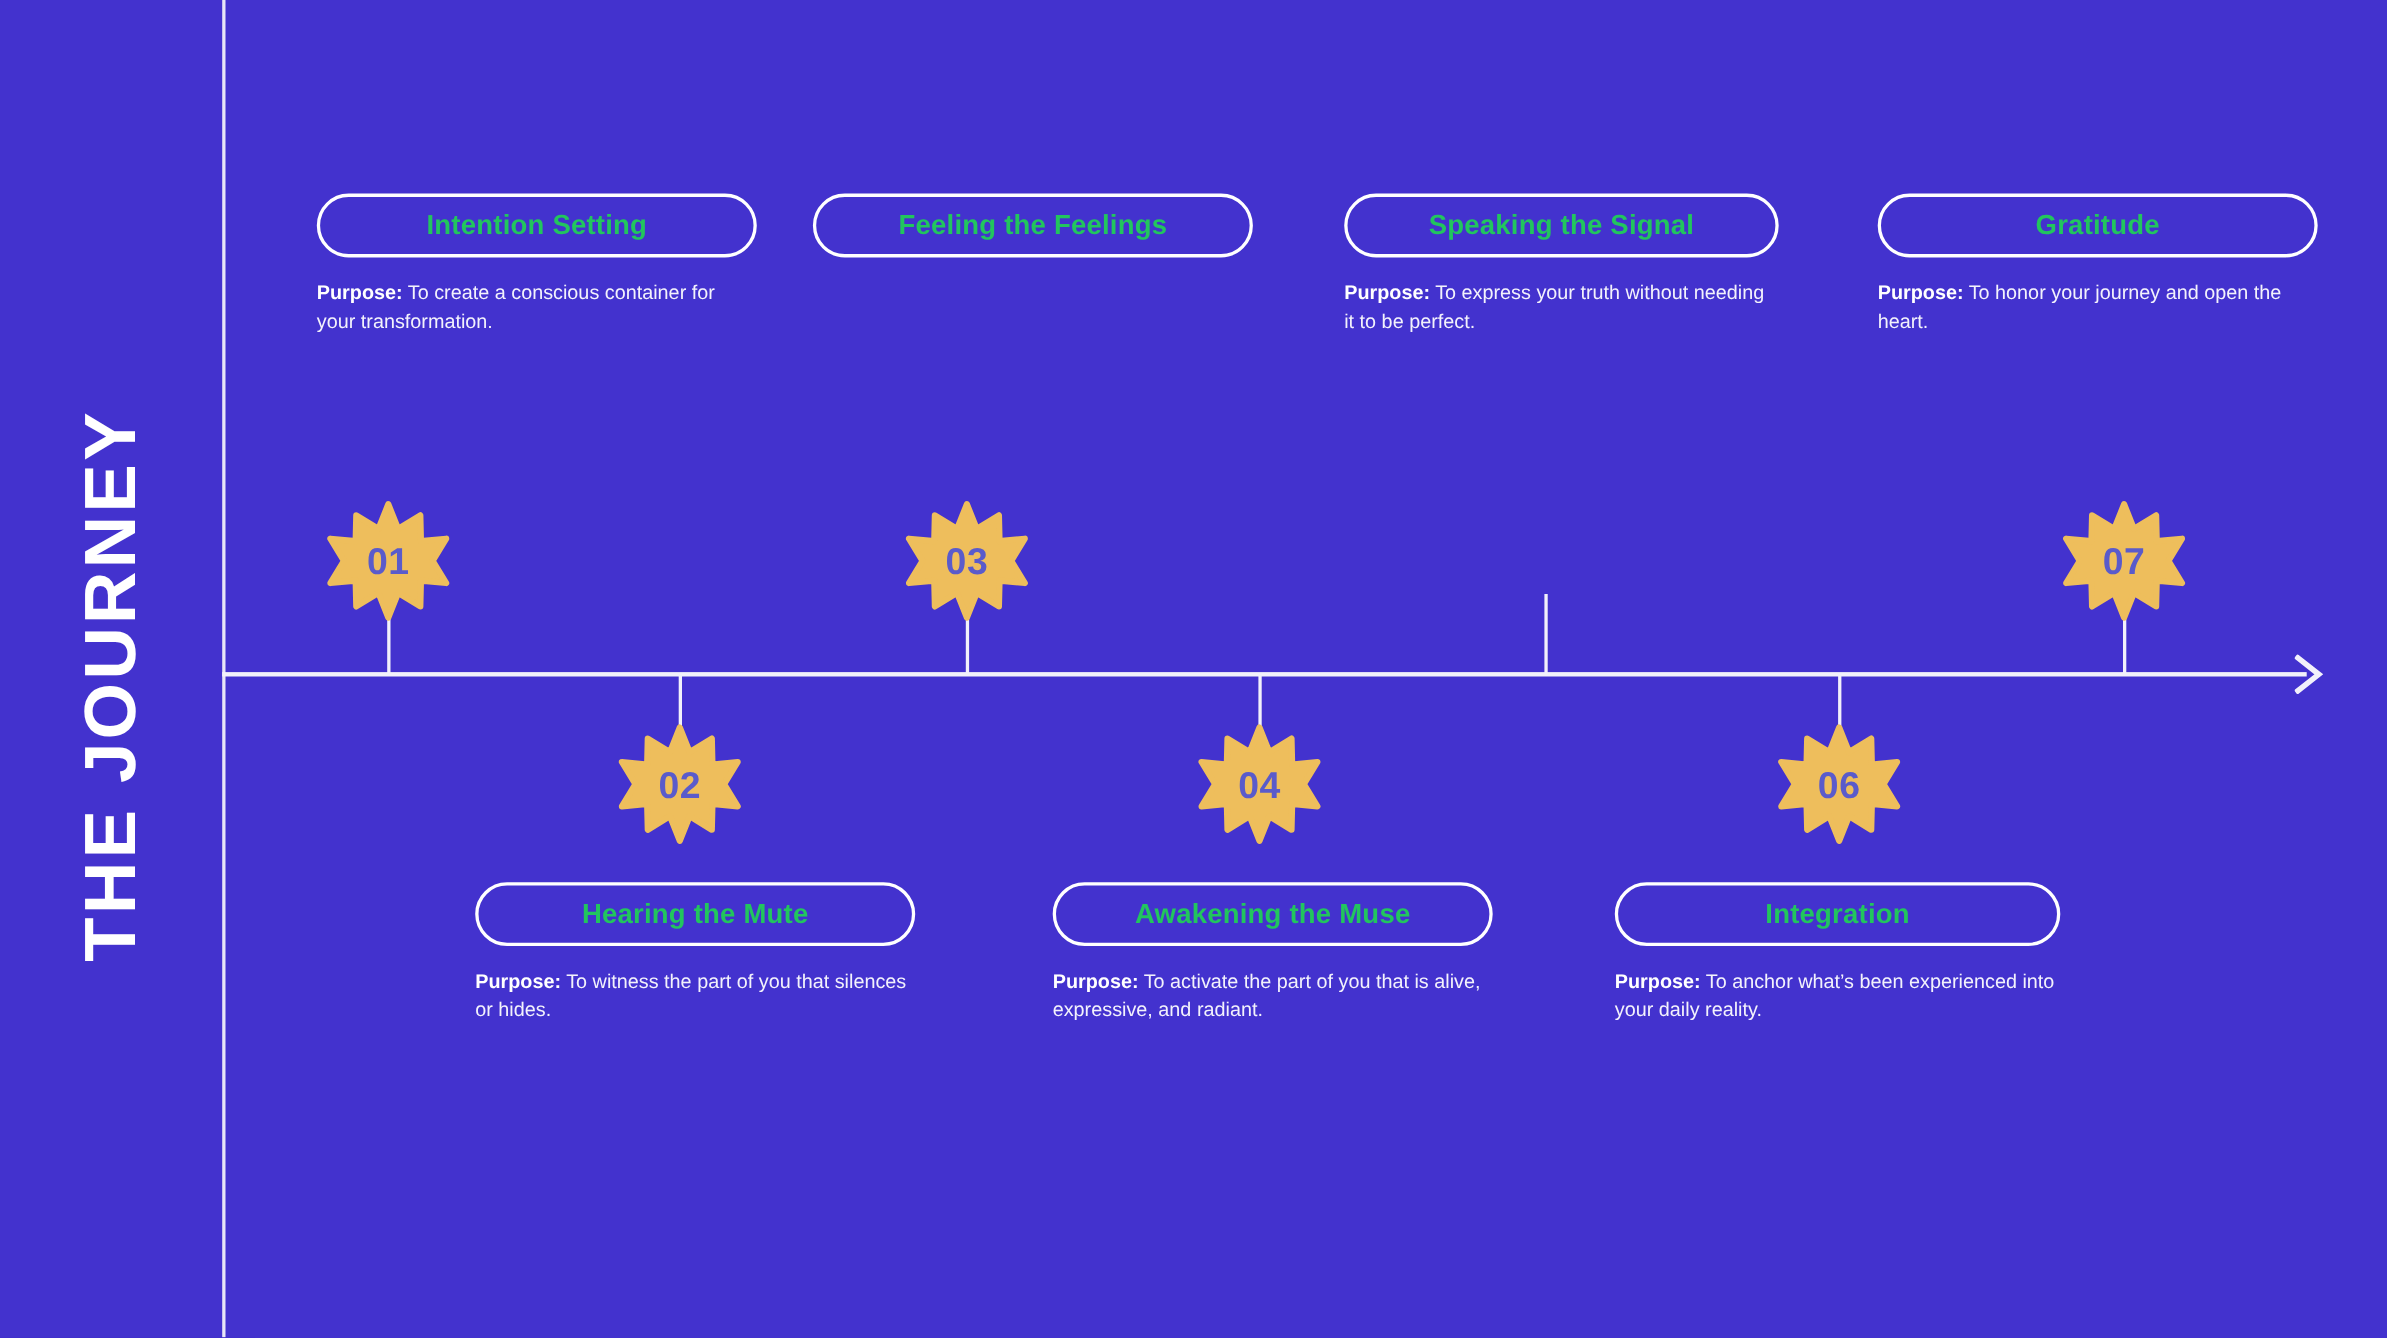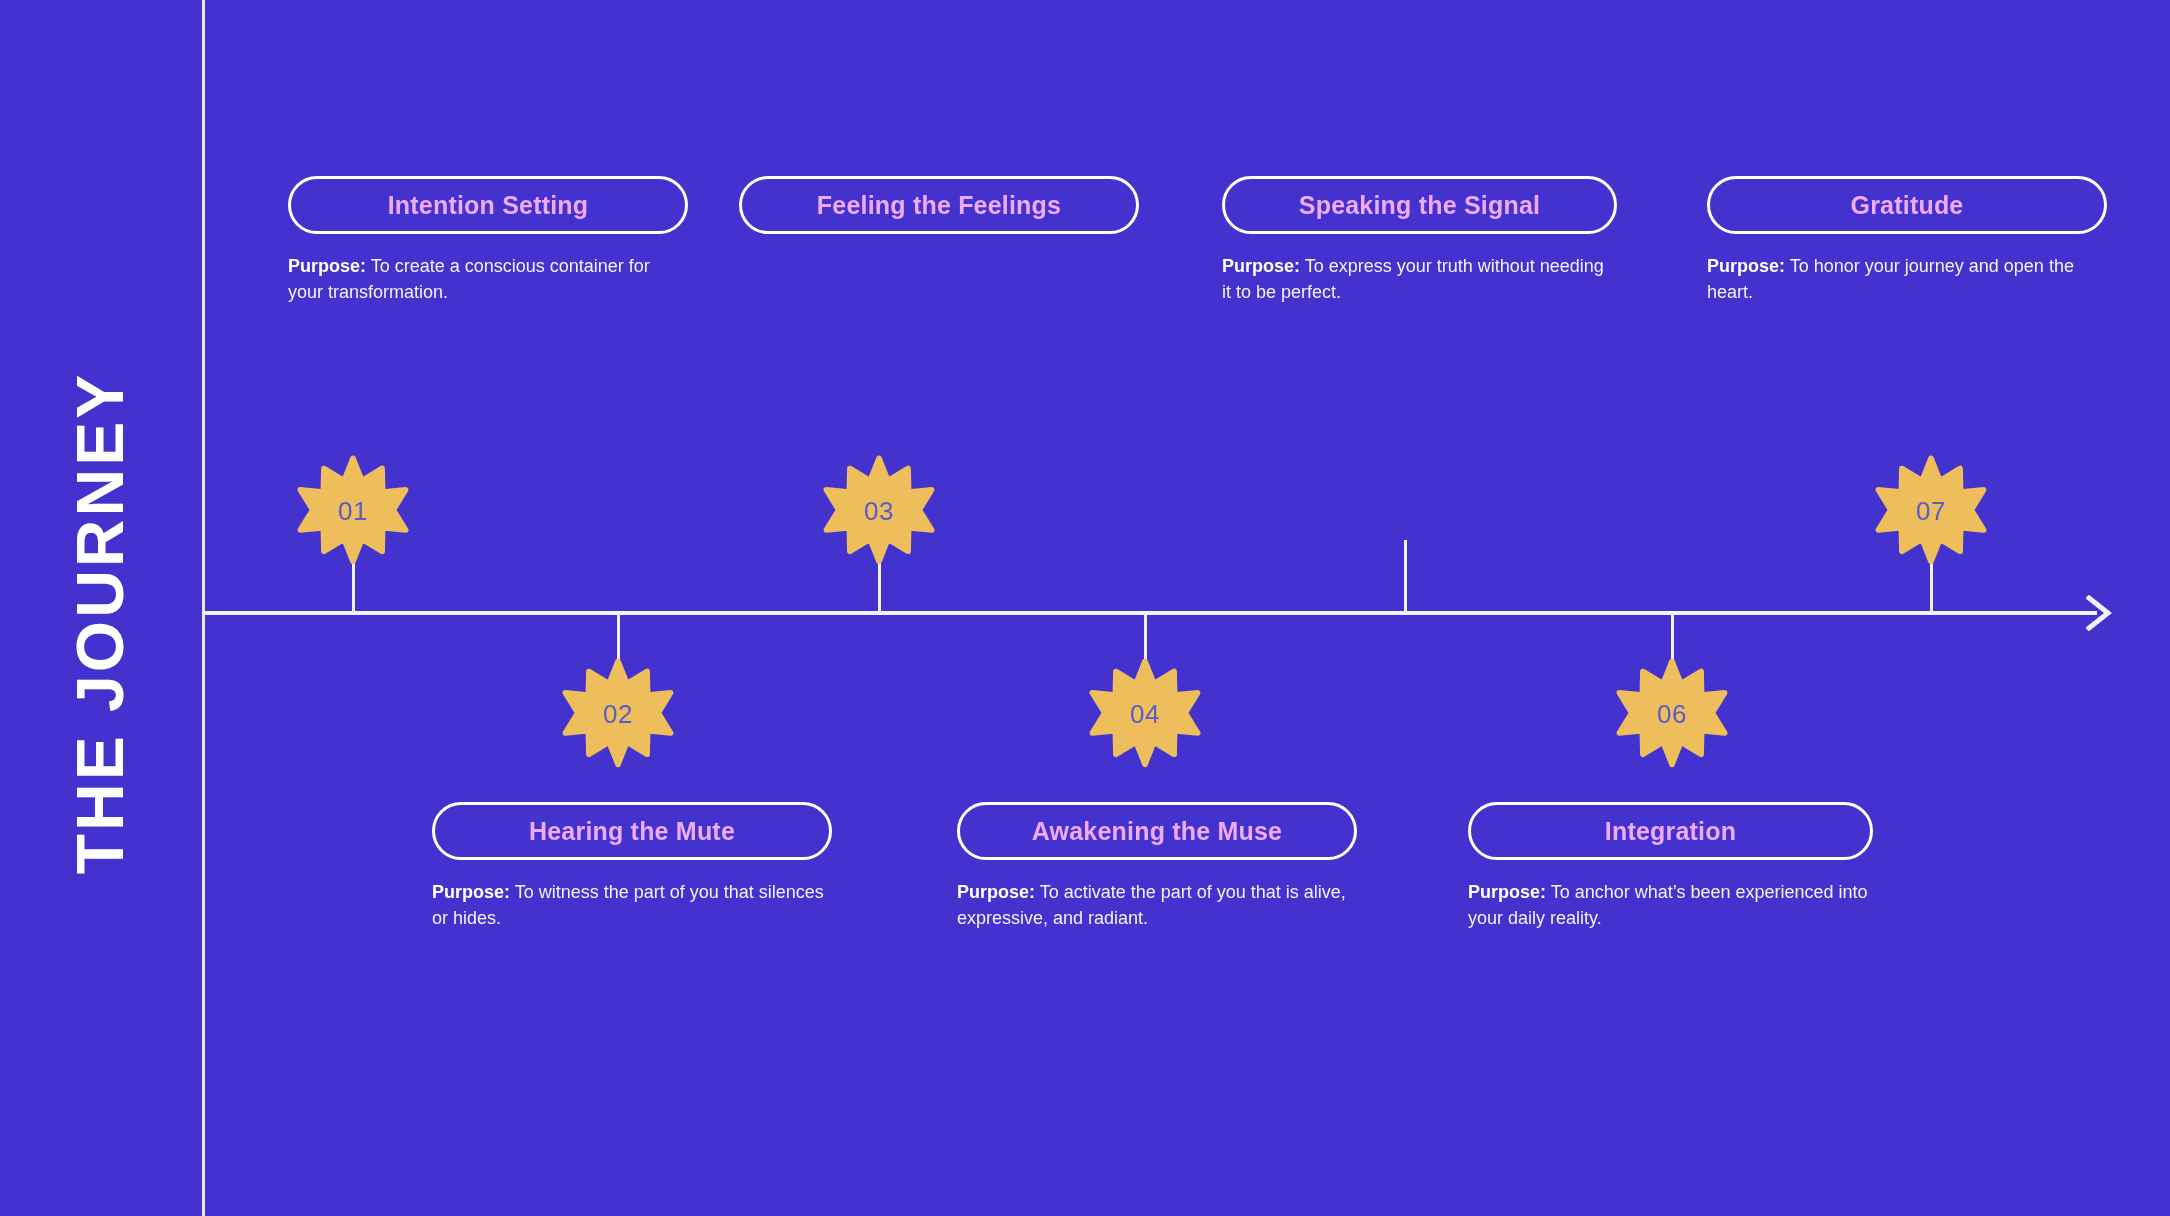--- a/index.html
+++ b/index.html
@@ -76,39 +76,39 @@
   .badge svg { display: block; width: 112px; height: 112px; }
   .badge .num {
     position: absolute;
     left: 0; top: 0;
     width: 112px;
     height: 112px;
     display: flex;
     align-items: center;
     justify-content: center;
     color: #5A5BCB;
-    font-size: 26px;
-    font-weight: 400;
+    font-size: 34px;
+    font-weight: 700;
     letter-spacing: 0.5px;
   }
 
   
   .step {
     position: absolute;
   }
   .pill {
     box-sizing: border-box;
     border: 3px solid #FFFFFF;
     border-radius: 60px;
     height: 58px;
     display: flex;
     align-items: center;
     justify-content: center;
     padding: 0 22px;
-    color: #f0abfc;
+    color: #22c55e;
     font-size: 25px;
     font-weight: 700;
     letter-spacing: 0.2px;
     white-space: nowrap;
   }
   .purpose {
     margin-top: 20px;
     color: #F3F2FC;
     font-size: 18px;
     line-height: 1.42;

